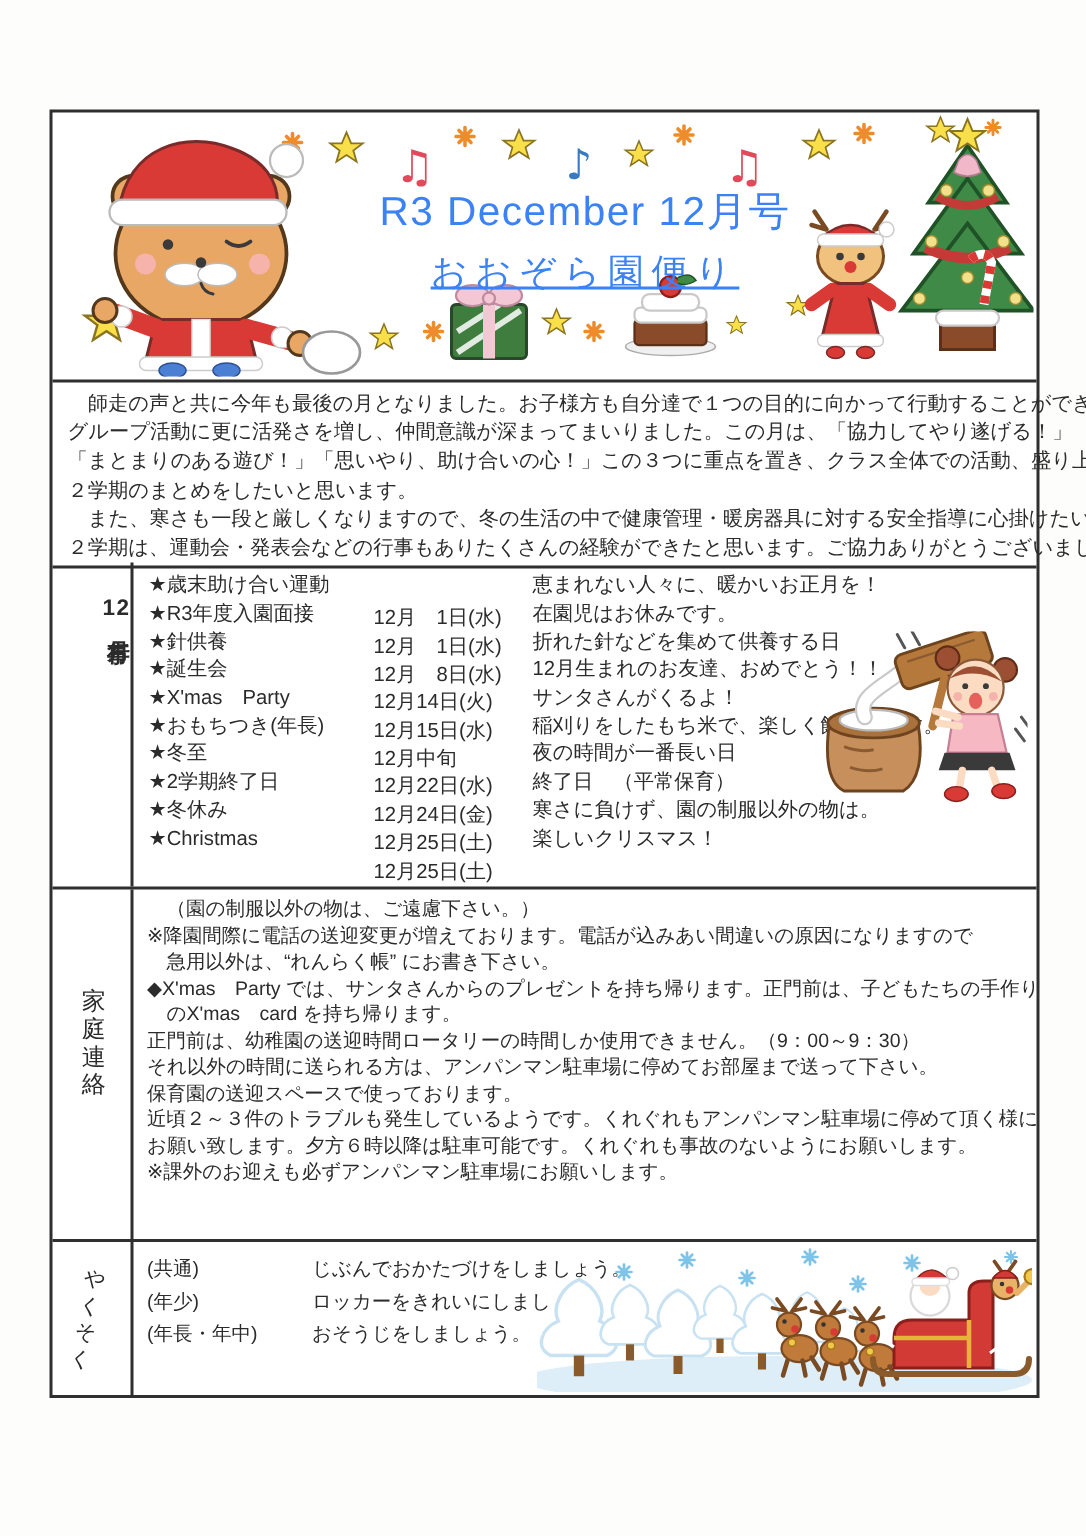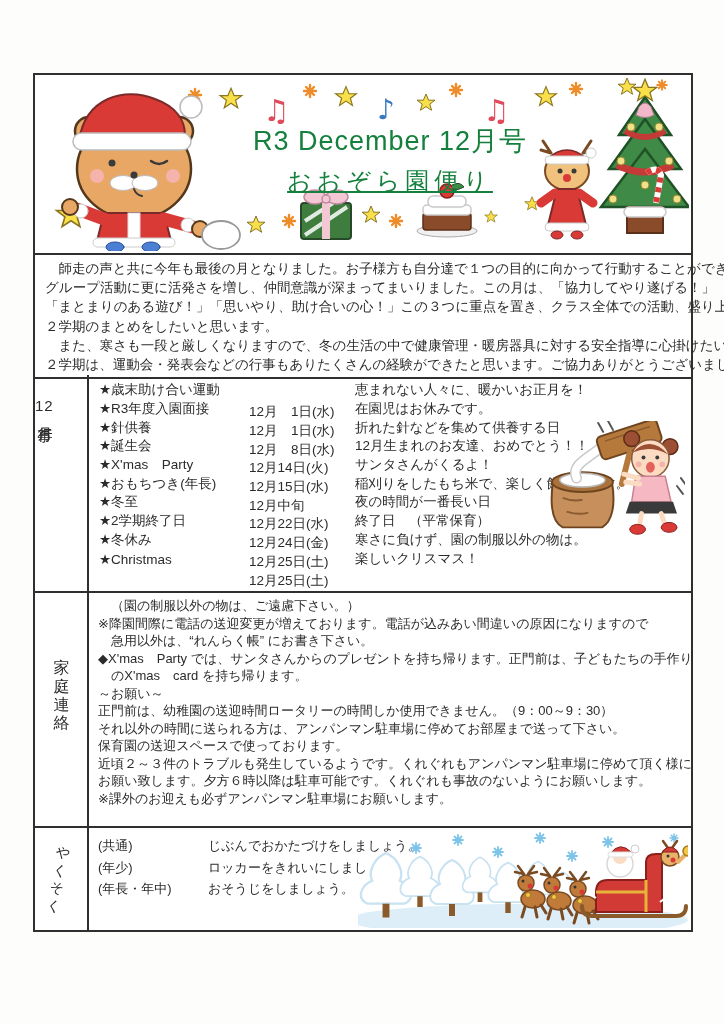--- a/index.html
+++ b/index.html
@@ -9,26 +9,26 @@
   .sec{position:absolute;left:0;right:0;}
   .sec-header{top:0;height:178px;border-bottom:2px solid #2f2f2f;}
   .sec-intro{top:180px;height:118px;border-bottom:2px solid #2f2f2f;padding:4px 8px 0 10px;
              font-size:13.5px;line-height:19.2px;white-space:nowrap;}
   .sec-events{top:300px;height:216px;border-bottom:2px solid #2f2f2f;}
   .sec-contact{top:518px;height:233px;border-bottom:2px solid #2f2f2f;}
   .sec-promise{top:753px;height:102px;}
   .label-col{position:absolute;left:0;top:0;bottom:0;width:52px;border-right:2px solid #2f2f2f;}
   .content{position:absolute;left:54px;top:0;right:0;bottom:0;}
   .vlabel{writing-mode:vertical-rl;text-orientation:upright;}
-  .ev-label{display:flex;flex-direction:column;align-items:flex-start;padding-top:22px;font-size:15px;}
+  .ev-label{display:flex;flex-direction:column;align-items:flex-end;padding-top:22px;font-size:15px;font-weight:bold;}
   .ev-label .num{letter-spacing:1px;margin-bottom:2px;}
   .contact-label{display:flex;justify-content:center;padding-top:52px;font-size:16px;letter-spacing:19px;}
   .promise-label{display:flex;justify-content:center;padding-top:8px;font-size:14px;letter-spacing:2px;transform:rotate(10deg);}
   .header-art{position:absolute;left:0;top:0;width:654px;height:176px;}
-  .title-block{position:absolute;left:170px;top:48px;width:370px;text-align:center;color:#15803d;}
+  .title-block{position:absolute;left:170px;top:48px;width:370px;text-align:center;color:#3b82f6;}
   .title1{font-size:27px;letter-spacing:1px;}
   .title2{font-size:24px;letter-spacing:5px;margin-top:6px;text-decoration:underline;}
   .intro-line{height:19.2px;}
   .events-list{padding:6px 0 0 10px;}
   .evrow{display:flex;height:18.7px;align-items:center;font-size:13.5px;white-space:nowrap;}
   .ev-name{width:150px;flex:none;}
   .ev-date{width:106px;flex:none;margin-top:44px;}
   .ev-desc{flex:1;}
   .mochi-art{position:absolute;right:6px;top:46px;width:148px;height:130px;}
   .contact-lines{padding:4px 0 0 9px;font-size:13px;line-height:17.5px;white-space:nowrap;}
@@ -277,21 +277,20 @@
       <div class="label-col contact-label">
         <span class="vlabel">家庭連絡</span>
       </div>
       <div class="content">
         <div class="contact-lines">
           <div>　（園の制服以外の物は、ご遠慮下さい。）</div>
           <div>※降園間際に電話の送迎変更が増えております。電話が込みあい間違いの原因になりますので</div>
           <div>　急用以外は、“れんらく帳” にお書き下さい。</div>
           <div>◆X'mas　Party では、サンタさんからのプレゼントを持ち帰ります。正門前は、子どもたちの手作り</div>
           <div>　のX'mas　card を持ち帰ります。</div>
-          <div>～お願い～</div>
           <div>正門前は、幼稚園の送迎時間ロータリーの時間しか使用できません。（9：00～9：30）</div>
           <div>それ以外の時間に送られる方は、アンパンマン駐車場に停めてお部屋まで送って下さい。</div>
           <div>保育園の送迎スペースで使っております。</div>
           <div>近頃２～３件のトラブルも発生しているようです。くれぐれもアンパンマン駐車場に停めて頂く様に</div>
           <div>お願い致します。夕方６時以降は駐車可能です。くれぐれも事故のないようにお願いします。</div>
           <div>※課外のお迎えも必ずアンパンマン駐車場にお願いします。</div>
         </div>
       </div>
     </div>
 

